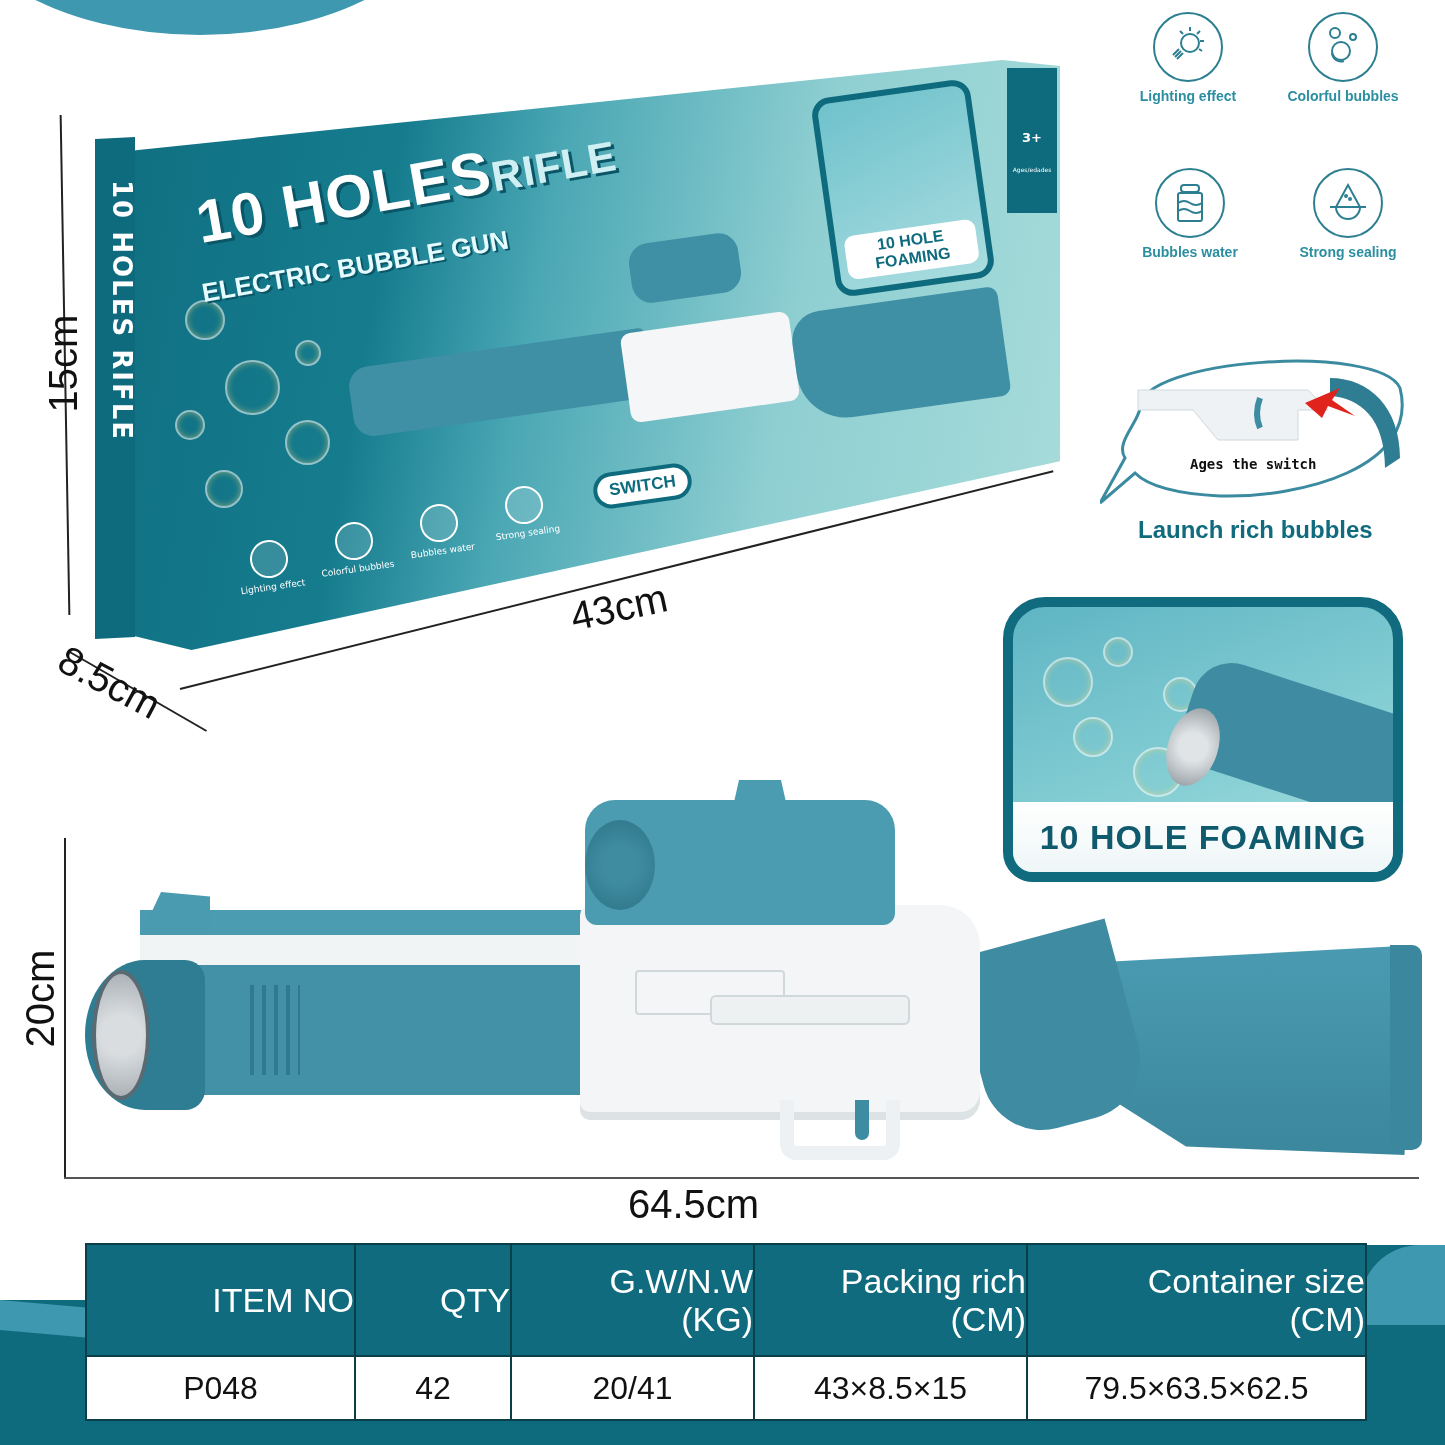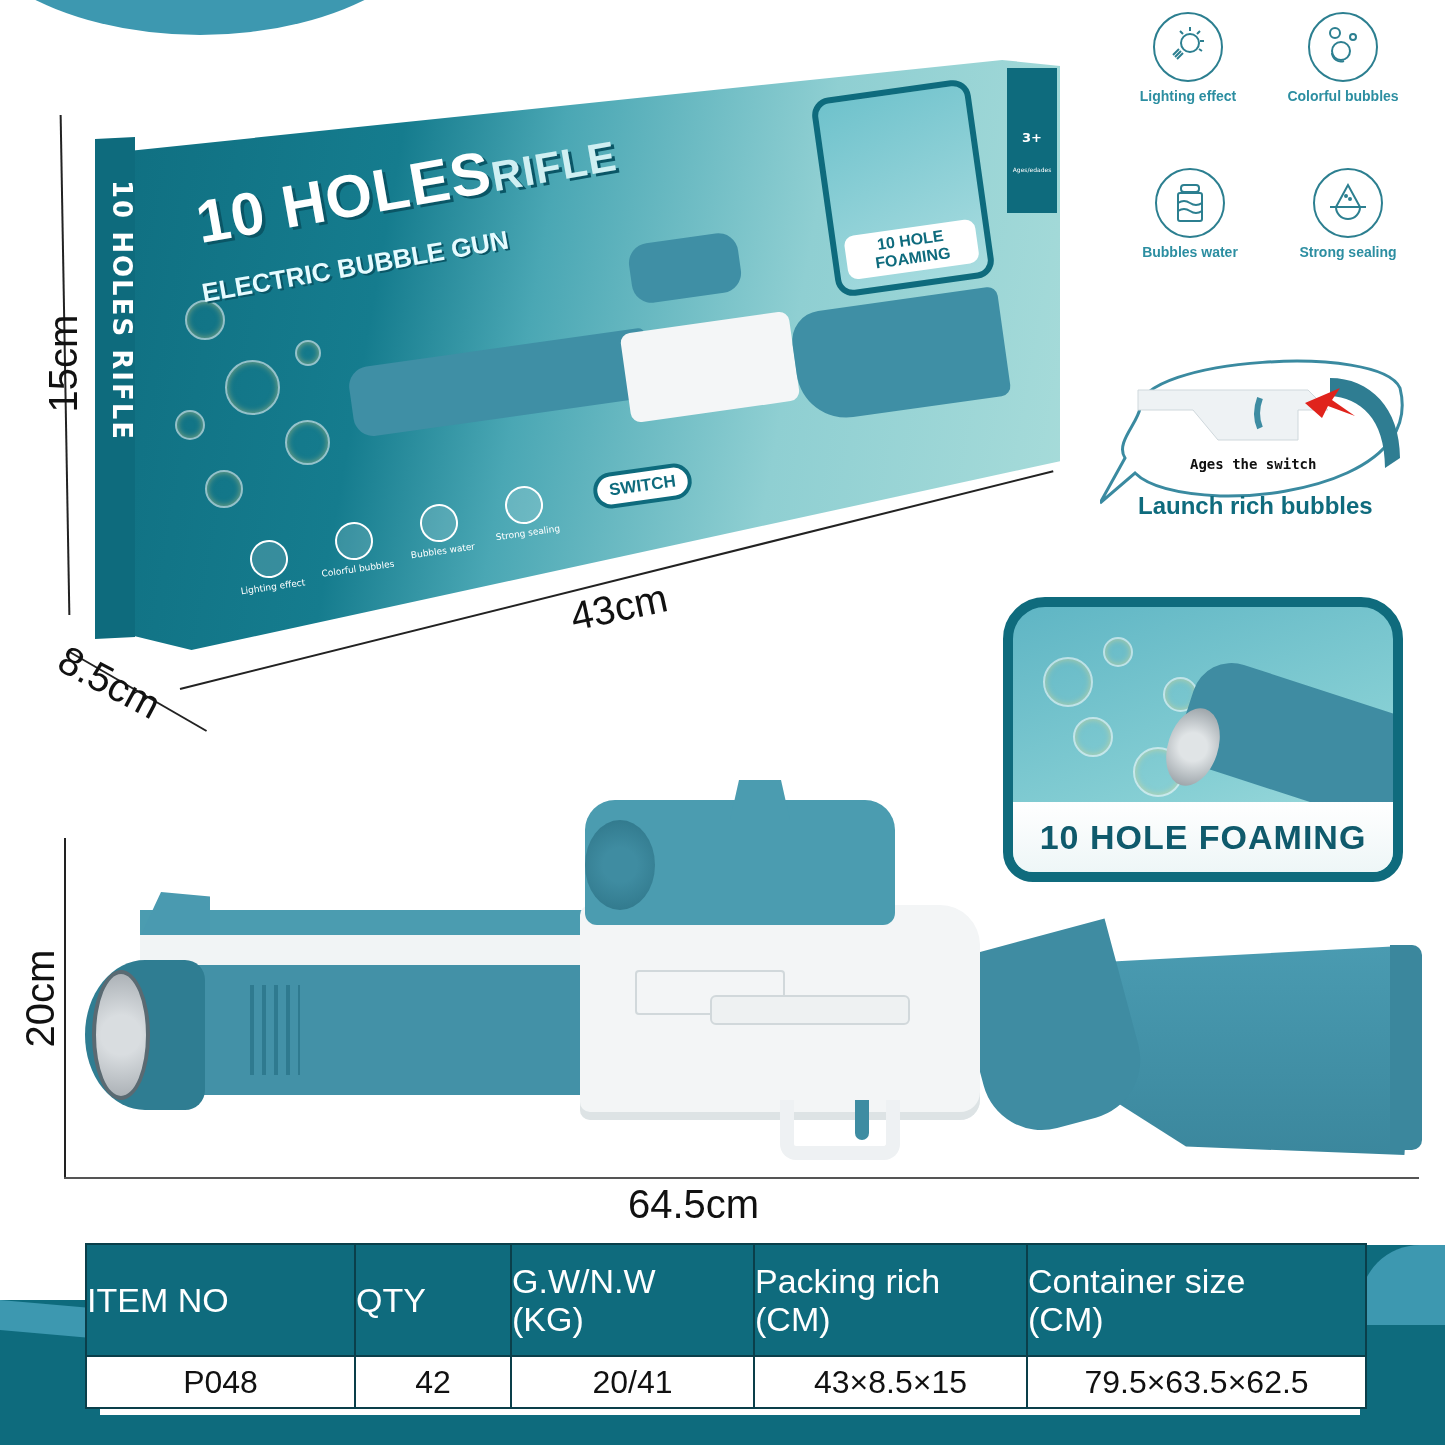--- a/index.html
+++ b/index.html
@@ -50,21 +50,21 @@
   .dim-label { font-family: "Liberation Sans", sans-serif; font-size: 40px; color: #111; white-space: nowrap; }
 
   
   .feature { position: absolute; width: 160px; text-align: center; }
   .feature .icon-ring { width: 70px; height: 70px; margin: 0 auto; border: 2px solid #2c7f90; border-radius: 50%; display: flex; align-items: center; justify-content: center; }
   .feature .label { margin-top: 6px; font-family: "Liberation Sans", sans-serif; font-weight: 700; font-size: 14px; color: #2c8ea1; }
 
   
   .speech { left: 1100px; top: 348px; width: 308px; height: 160px; }
   .speech-press { position: absolute; left: 90px; top: 108px; font-family: "DejaVu Sans Mono", monospace; font-weight: 700; font-size: 14px; color: #111; }
-  .speech-caption { left: 1138px; top: 492px; font-family: "Liberation Sans", sans-serif; font-weight: 900; font-size: 24px; color: #0f6b7d; white-space: nowrap; }
+  .speech-caption { left: 1138px; top: 516px; font-family: "Liberation Sans", sans-serif; font-weight: 900; font-size: 24px; color: #0f6b7d; white-space: nowrap; }
 
   
   .foam-card { left: 1003px; top: 597px; width: 400px; height: 285px; border: 10px solid #0f6b7d; border-radius: 42px 42px 30px 30px; overflow: hidden; background: linear-gradient(160deg, #5fb5c4 0%, #86cfd4 60%, #a9dfe0 100%); }
   .foam-label { position: absolute; left: 0; right: 0; bottom: 0; height: 70px; background: linear-gradient(#ffffff, #eef6f7); display: flex; align-items: center; justify-content: center; font-family: "Liberation Sans", sans-serif; font-weight: 900; font-size: 34px; color: #0f5a6c; letter-spacing: 1px; }
 
   
   .gun { left: 80px; top: 780px; width: 1340px; height: 380px; }
   .g-muzzle { position: absolute; left: 5px; top: 180px; width: 120px; height: 150px; background: #2f7d92; border-radius: 60px 20px 20px 60px / 75px 20px 20px 75px; }
   .g-muzzle-face { position: absolute; left: 12px; top: 190px; width: 58px; height: 130px; background: radial-gradient(circle, #d9dde0 30%, #a7adb2 100%); border-radius: 50%; border: 4px solid #5a6a72; }
   .g-barrel-top { position: absolute; left: 60px; top: 130px; width: 520px; height: 40px; background: #4b9cb0; }
@@ -79,22 +79,22 @@
   .g-trigger { position: absolute; left: 775px; top: 320px; width: 14px; height: 40px; background: #3e8ca2; border-radius: 0 0 10px 10px; }
   .g-scope { position: absolute; left: 505px; top: 20px; width: 310px; height: 125px; background: #4b9cb0; border-radius: 30px 30px 12px 12px; }
   .g-scope-lens { position: absolute; left: 505px; top: 40px; width: 70px; height: 90px; background: radial-gradient(circle, #3f8ca1 30%, #2d7386 100%); border-radius: 50%; }
   .g-scope-top { position: absolute; left: 650px; top: 0; width: 60px; height: 40px; background: #4b9cb0; clip-path: polygon(0 100%, 15% 0, 85% 0, 100% 100%); }
   .g-grip { position: absolute; left: 870px; top: 180px; width: 160px; height: 190px; background: #3f8ca2; border-radius: 10px 0 60px 60px; transform: rotate(-15deg); transform-origin: top left; }
   .g-stock { position: absolute; left: 950px; top: 165px; width: 390px; height: 210px; background: linear-gradient(180deg, #4a9bb1, #3b879d); clip-path: polygon(0 35%, 20% 8%, 100% 0, 96% 100%, 40% 96%, 18% 70%); border-radius: 10px; }
   .g-butt { position: absolute; left: 1310px; top: 165px; width: 32px; height: 205px; background: #3b879d; border-radius: 0 10px 10px 0; }
 
   
   .spec-table { left: 85px; top: 1243px; width: 1280px; border-collapse: collapse; table-layout: fixed; }
-  .spec-table th { background: #0f6b7d; color: #fff; font-family: "Liberation Sans", sans-serif; font-weight: 400; font-size: 34px; line-height: 38px; height: 112px; border: 2px solid #0a3f4a; text-align: left; vertical-align: middle; white-space: pre-line; }
-  .spec-table td { background: #ffffff; color: #111; font-family: "Liberation Sans", sans-serif; font-size: 32px; height: 52px; border: 2px solid #0a3f4a; text-align: center; vertical-align: middle; }
+  .spec-table th { background: #0f6b7d; color: #fff; font-family: "Liberation Sans", sans-serif; font-weight: 400; font-size: 34px; line-height: 38px; height: 112px; border: 2px solid #0a3f4a; text-align: right; vertical-align: middle; white-space: pre-line; }
+  .spec-table td { background: #ffffff; color: #111; font-family: "Liberation Sans", sans-serif; font-size: 32px; height: 64px; border: 2px solid #0a3f4a; text-align: center; vertical-align: middle; }
 </style>
 </head>
 <body>
 
 <div class="abs wave-top"></div>
 <div class="abs wave-bottom-left"></div>
 <div class="abs wave-bottom-left-light"></div>
 <div class="abs wave-bottom-right"></div>
 <div class="abs wave-bottom-right-light"></div>
 <div class="abs bottom-band"></div>

